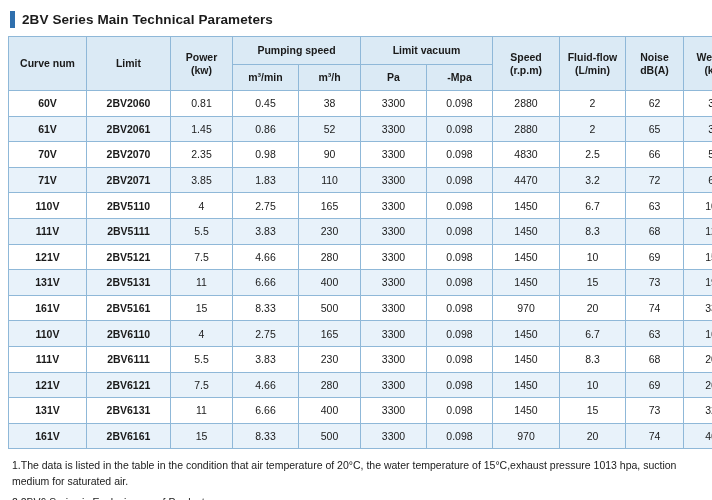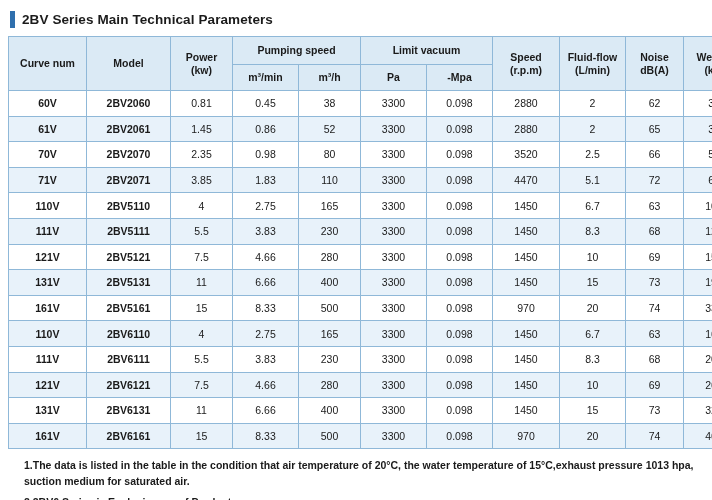--- a/index.html
+++ b/index.html
@@ -85,21 +85,21 @@
   col.c-noise   { width: 58px; }
   col.c-weight  { width: 61px; }
 
   
   .notes {
     margin: 9px 2px 0 4px;
     font-size: 10.5px;
     color: #1a1a1a;
     line-height: 1.45;
   }
-  .notes p { margin: 0 0 5px 12px; font-weight: bold; }
+  .notes p { margin: 0 0 5px 0; }
   .notes p.second { margin-top: 6px; }
 </style>
 </head>
 <body>
 
 <div class="page">
 
   <div class="title-row">
     <div class="title-bar"></div>
     <div class="title-text">2BV Series Main Technical Parameters</div>
@@ -115,21 +115,21 @@
       <col class="c-pa">
         <col class="c-mpa">
       <col class="c-speed">
         <col class="c-fluid">
         <col class="c-noise">
         <col class="c-weight">
     </colgroup>
     <thead>
       <tr class="h1">
         <th rowspan="2">Curve num</th>
-        <th rowspan="2">Model</th>
+        <th rowspan="2">Limit</th>
         <th rowspan="2">
           <div>Power</div>
           <div>(kw)</div>
         </th>
         <th colspan="2">Pumping speed</th>
         <th colspan="2">Limit vacuum</th>
         <th rowspan="2">
           <div>Speed</div>
           <div>(r.p.m)</div>
         </th>
@@ -178,38 +178,38 @@
           <td>2880</td>
           <td>2</td>
           <td>65</td>
           <td>37</td>
         </tr>
         <tr class="odd">
           <td class="curve">70V</td>
           <td class="model">2BV2070</td>
           <td>2.35</td>
           <td>0.98</td>
-          <td>80</td>
-          <td>3300</td>
-          <td>0.098</td>
-          <td>3520</td>
+          <td>90</td>
+          <td>3300</td>
+          <td>0.098</td>
+          <td>4830</td>
           <td>2.5</td>
           <td>66</td>
           <td>56</td>
         </tr>
         <tr class="even">
           <td class="curve">71V</td>
           <td class="model">2BV2071</td>
           <td>3.85</td>
           <td>1.83</td>
           <td>110</td>
           <td>3300</td>
           <td>0.098</td>
           <td>4470</td>
-          <td>5.1</td>
+          <td>3.2</td>
           <td>72</td>
           <td>65</td>
         </tr>
         <tr class="odd">
           <td class="curve">110V</td>
           <td class="model">2BV5110</td>
           <td>4</td>
           <td>2.75</td>
           <td>165</td>
           <td>3300</td>

